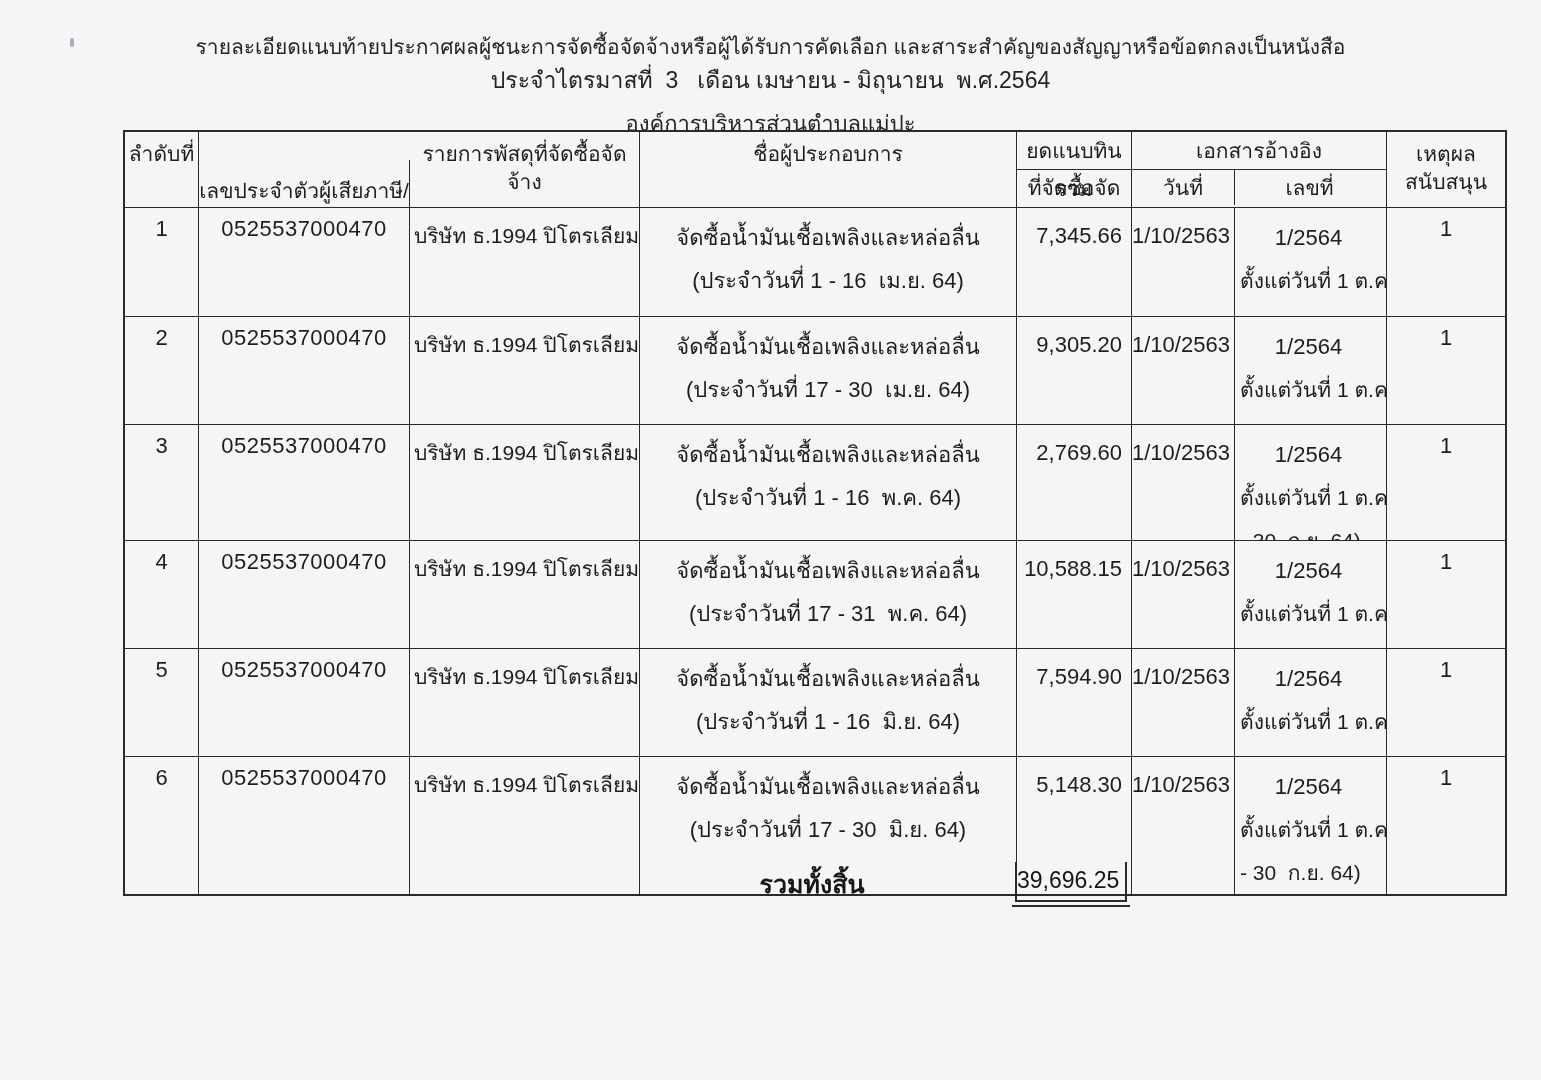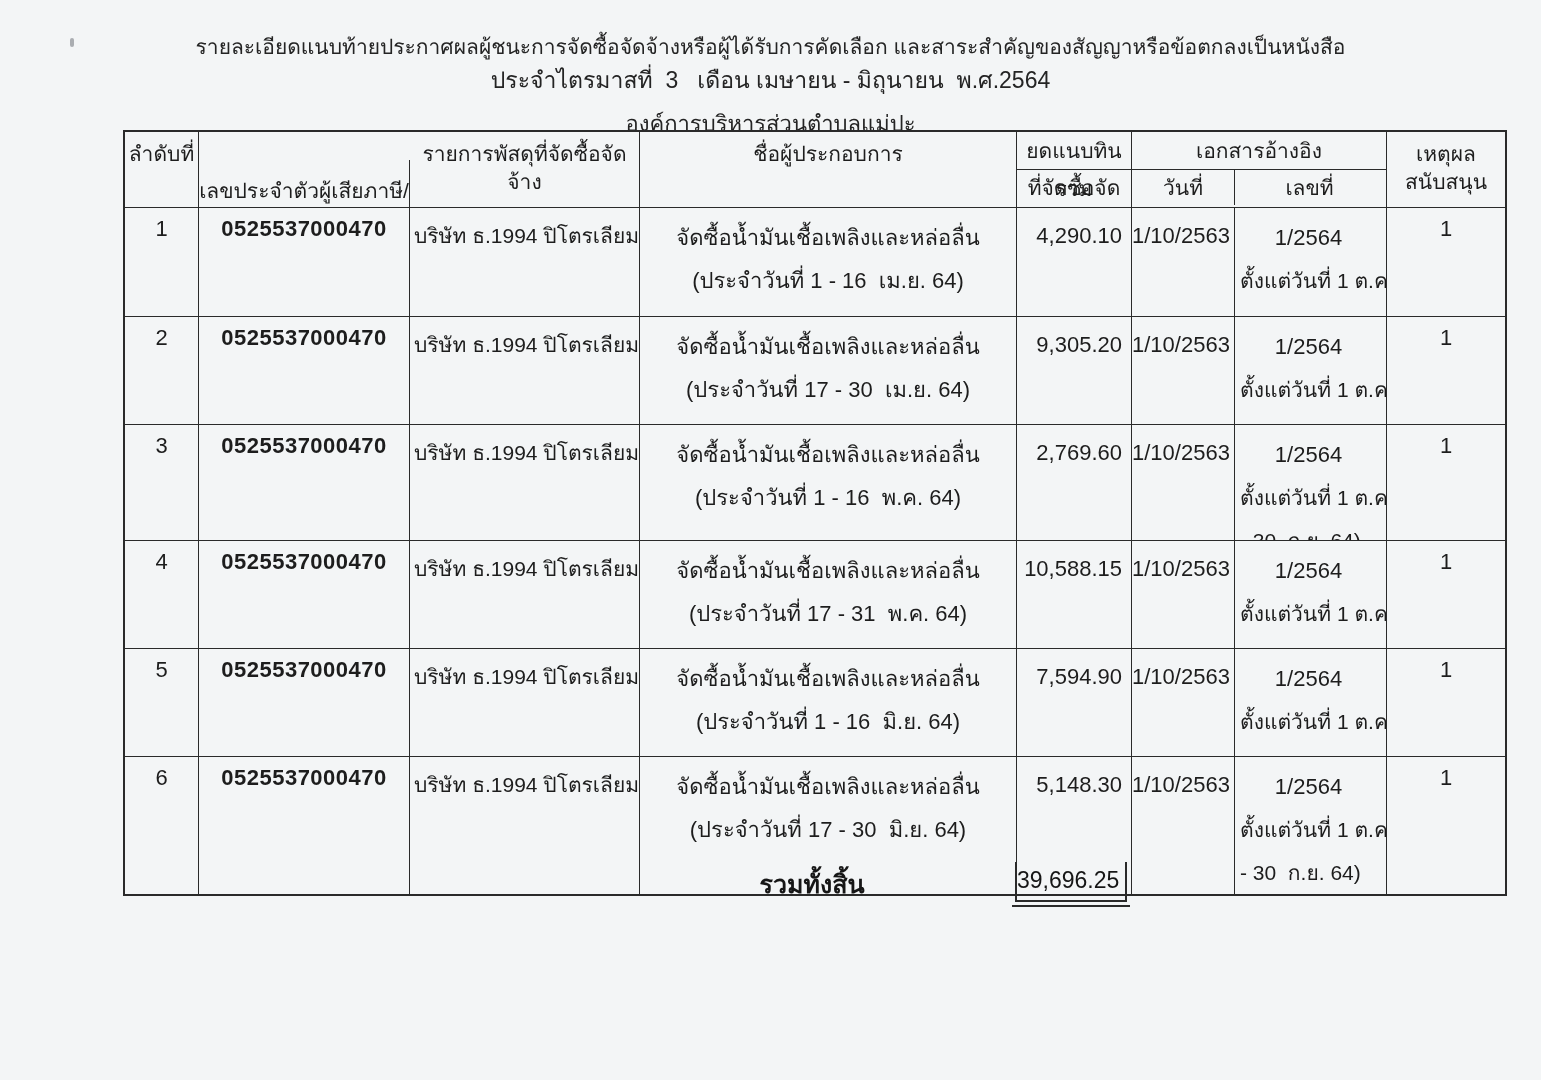--- a/index.html
+++ b/index.html
@@ -44,21 +44,21 @@
   .tr:nth-child(1){height:113px;}
   .tr:nth-child(2){height:108px;}
   .tr:nth-child(3){height:107px;}
   .tr:nth-child(4){height:115px;}
   .tr:nth-child(5){height:107px;}
   .tr:nth-child(6){height:107px;}
   .td{padding-top:8px;}
   .td .line{line-height:43px;white-space:pre;}
   .ctr{text-align:center;}
   .td.vendor{text-align:left;padding-left:4px;padding-right:2px;font-size:21px;line-height:40px;white-space:nowrap;}
-  .td.id{font-weight:bold;letter-spacing:.5px;}
+  .td.id{font-weight:normal;letter-spacing:.5px;}
   .td.amt{text-align:right;padding-right:9px;line-height:40px;}
   .td.date{text-align:right;padding-right:13px;line-height:40px;}
   .td.refno .line.r{text-align:center;padding-right:4px;}
   .td.refno .line.l{text-align:left;padding-left:5px;font-size:21px;}
 
   
   .total-label{
     position:absolute;left:702px;top:864px;width:220px;text-align:center;
     font-weight:bold;font-size:25px;line-height:40px;color:#161616;
   }
@@ -107,21 +107,21 @@
   </div>
 
   <div class="tr grid8">
     <div class="cell td ctr">1</div>
     <div class="cell td ctr id">0525537000470</div>
     <div class="cell td vendor">บริษัท ธ.1994 ปิโตรเลียม จำกัด</div>
     <div class="cell td ctr">
       <div class="line">จัดซื้อน้ำมันเชื้อเพลิงและหล่อลื่น</div>
       <div class="line">(ประจำวันที่ 1 - 16  เม.ย. 64)</div>
     </div>
-    <div class="cell td amt col-amt">4,290.10</div>
+    <div class="cell td amt col-amt">7,345.66</div>
     <div class="cell td date">1/10/2563</div>
     <div class="cell td refno">
       <div class="line r">1/2564</div>
       <div class="line l">ตั้งแต่วันที่ 1 ต.ค.63</div>
       <div class="line l">- 30  ก.ย. 64)</div>
     </div>
     <div class="cell td ctr">1</div>
   </div>
 
   <div class="tr grid8">

